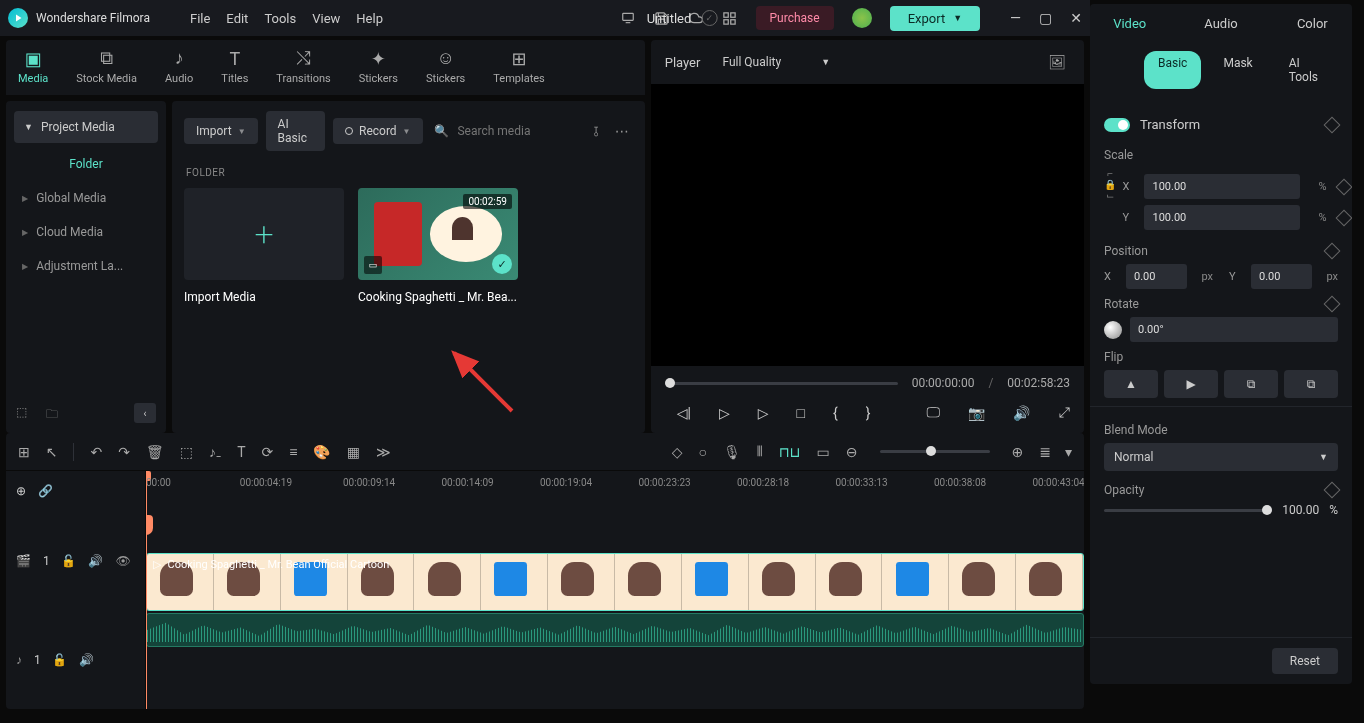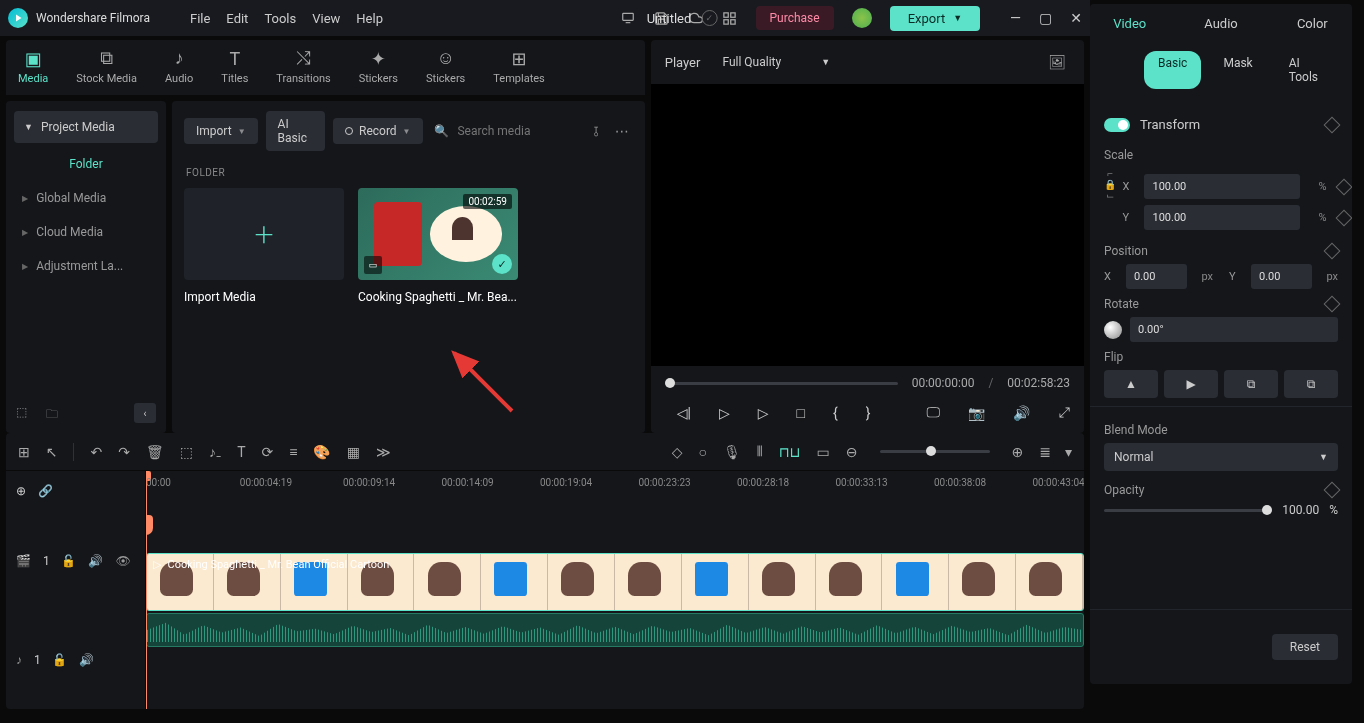--- a/index.html
+++ b/index.html
@@ -104,21 +104,21 @@
 .row input { flex:1; background:#2a2d34; border:none; border-radius:3px; padding:6px 8px; color:#ddd; font-size:11px; }
 .row .unit { font-size:11px; color:#888; width:18px; text-align:right; }
 .row .dia { margin-left:4px; }
 .lock-col { width:16px; display:flex; flex-direction:column; align-items:center; color:#777; font-size:10px; }
 .btn-grp { display:flex; gap:6px; margin-top:6px; }
 .btn-grp .fb { flex:1; background:#2a2d34; border-radius:4px; height:28px; display:flex;align-items:center;justify-content:center; color:#ccc; cursor:pointer; font-size:12px;}
 .sel { background:#2a2d34; border-radius:4px; padding:7px 10px; display:flex; align-items:center; justify-content:space-between; font-size:12px; cursor:pointer; width:100%; }
 .slider { display:flex; align-items:center; gap:10px; }
 .slider .tr { flex:1; height:3px; background:#3a3d44; border-radius:2px; position:relative; }
 .slider .kn { width:10px;height:10px;background:#ddd;border-radius:50%;position:absolute;right:0;top:-4px; }
-.reset-bar { margin-top:auto; padding:24px 14px; border-top:1px solid #22252b; display:flex; justify-content:flex-end; }
+.reset-bar { margin-top:auto; padding:10px 14px; border-top:1px solid #22252b; display:flex; justify-content:flex-end; }
 .reset { background:#2a2d34; padding:6px 18px; border-radius:4px; font-size:12px; cursor:pointer; }
 .color-circ{width:18px;height:18px;border-radius:50%;background:radial-gradient(circle at 35% 35%,#fff,#888);}
 
 
 .timeline-wrap { padding:0 6px 6px 6px; }
 .timeline { background:#14161a; border-radius:4px; height:276px; display:flex; flex-direction:column; }
 .tl-toolbar { height:38px; display:flex; align-items:center; padding:0 12px; gap:16px; border-bottom:1px solid #0a0a0a; }
 .tl-toolbar .ic { color:#aaa; cursor:pointer; font-size:14px; }
 .tl-toolbar .sep { width:1px; height:18px; background:#2e3138; }
 .tl-toolbar .magnet { color:#5ce2c9; }

